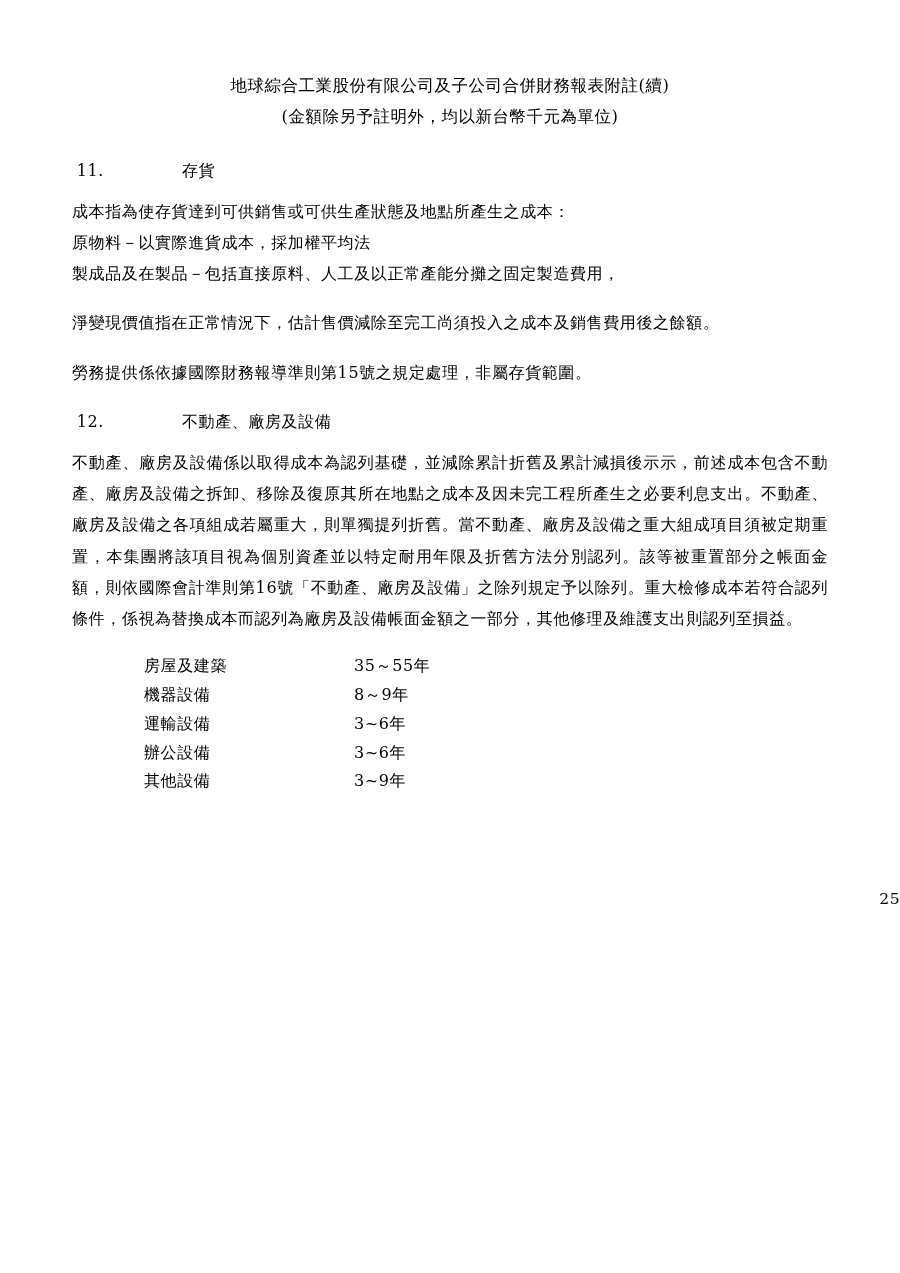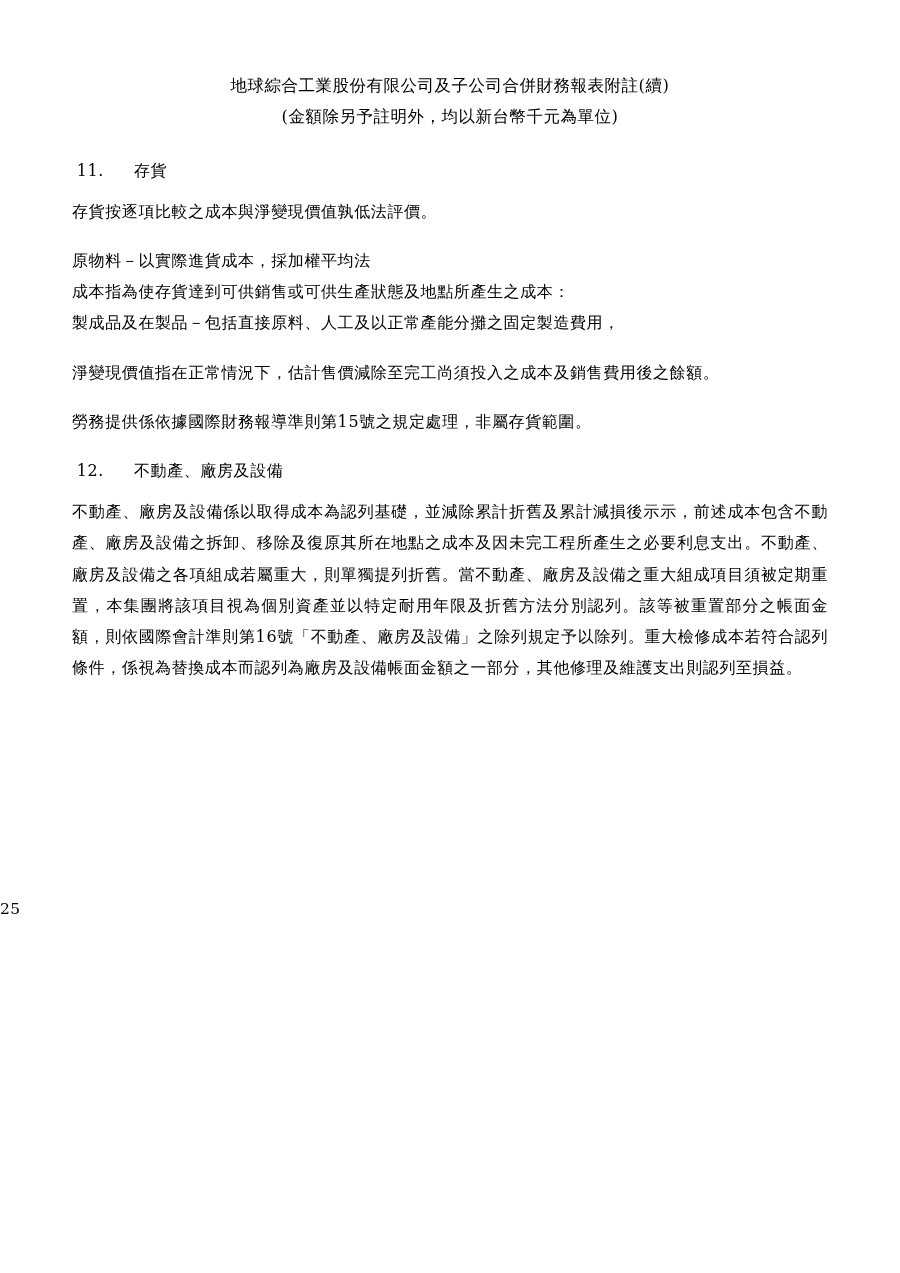--- a/index.html
+++ b/index.html
@@ -49,20 +49,21 @@
   .section {
     margin-top: 4px;
   }
   .section-head {
     font-size: 16px;
     line-height: 1.95;
     letter-spacing: 0.6px;
     margin: 16px 0 10px 0;
     display: flex;
     align-items: flex-start;
+    gap: 48px;
   }
   .section-num {
     width: 42px;
     flex: 0 0 42px;
     text-align: right;
     padding-right: 10px;
     box-sizing: border-box;
   }
   .section-title {
     flex: 1 1 auto;
@@ -91,22 +92,22 @@
     width: 200px;
     padding-right: 10px;
   }
   .life-table td.value {
     width: 200px;
   }
   .page-number {
     position: absolute;
     left: 0;
     right: 0;
-    bottom: 46px;
-    text-align: left;
+    bottom: 56px;
+    text-align: right;
     font-size: 15.5px;
     letter-spacing: 0.5px;
   }
 </style>
 </head>
 <body>
 
 <div class="page">
 
   <div class="doc-header">
@@ -116,39 +117,62 @@
 
   <div class="body-block">
 
 
     <div class="section">
       <div class="section-head">
         <span class="section-num">11.</span>
         <span class="section-title">存貨</span>
       </div>
 
-      <p class="para indent-1">存貨按逐項比較之成本與淨變現價值孰低法評價。</p>
 
       <div class="plain-list indent-1">
+        <div class="row">成本指為使存貨達到可供銷售或可供生產狀態及地點所產生之成本：</div>
         <div class="row">原物料－以實際進貨成本，採加權平均法</div>
-        <div class="row">成本指為使存貨達到可供銷售或可供生產狀態及地點所產生之成本：</div>
         <div class="row">製成品及在製品－包括直接原料、人工及以正常產能分攤之固定製造費用，</div>
       </div>
 
       <p class="para indent-1">淨變現價值指在正常情況下，估計售價減除至完工尚須投入之成本及銷售費用後之餘額。</p>
       <p class="para indent-1">勞務提供係依據國際財務報導準則第15號之規定處理，非屬存貨範圍。</p>
     </div>
 
     <div class="section">
       <div class="section-head">
         <span class="section-num">12.</span>
         <span class="section-title">不動產、廠房及設備</span>
       </div>
 
       <p class="para indent-1">不動產、廠房及設備係以取得成本為認列基礎，並減除累計折舊及累計減損後示示，前述成本包含不動產、廠房及設備之拆卸、移除及復原其所在地點之成本及因未完工程所產生之必要利息支出。不動產、廠房及設備之各項組成若屬重大，則單獨提列折舊。當不動產、廠房及設備之重大組成項目須被定期重置，本集團將該項目視為個別資產並以特定耐用年限及折舊方法分別認列。該等被重置部分之帳面金額，則依國際會計準則第16號「不動產、廠房及設備」之除列規定予以除列。重大檢修成本若符合認列條件，係視為替換成本而認列為廠房及設備帳面金額之一部分，其他修理及維護支出則認列至損益。</p>
 
+      <table class="life-table">
+        <tbody>
+          <tr>
+            <td class="name">房屋及建築</td>
+            <td class="value">35～55年</td>
+          </tr>
+          <tr>
+            <td class="name">機器設備</td>
+            <td class="value">8～9年</td>
+          </tr>
+          <tr>
+            <td class="name">運輸設備</td>
+            <td class="value">3~6年</td>
+          </tr>
+          <tr>
+            <td class="name">辦公設備</td>
+            <td class="value">3~6年</td>
+          </tr>
+          <tr>
+            <td class="name">其他設備</td>
+            <td class="value">3~9年</td>
+          </tr>
+        </tbody>
+      </table>
     </div>
 
   </div>
 
   <div class="page-number">25</div>
 
 </div>
 
 </body></html>

